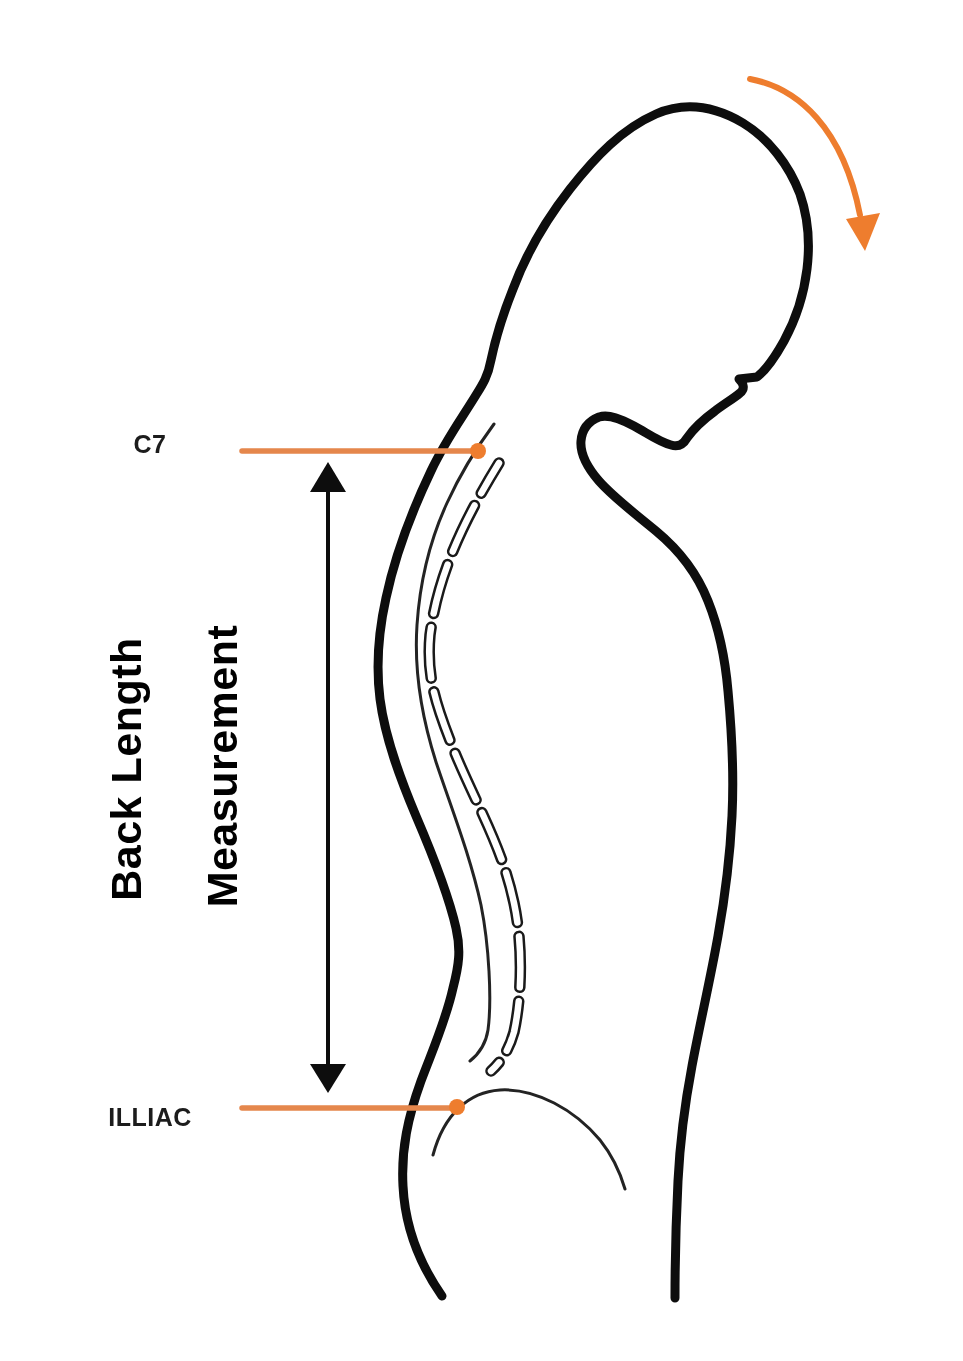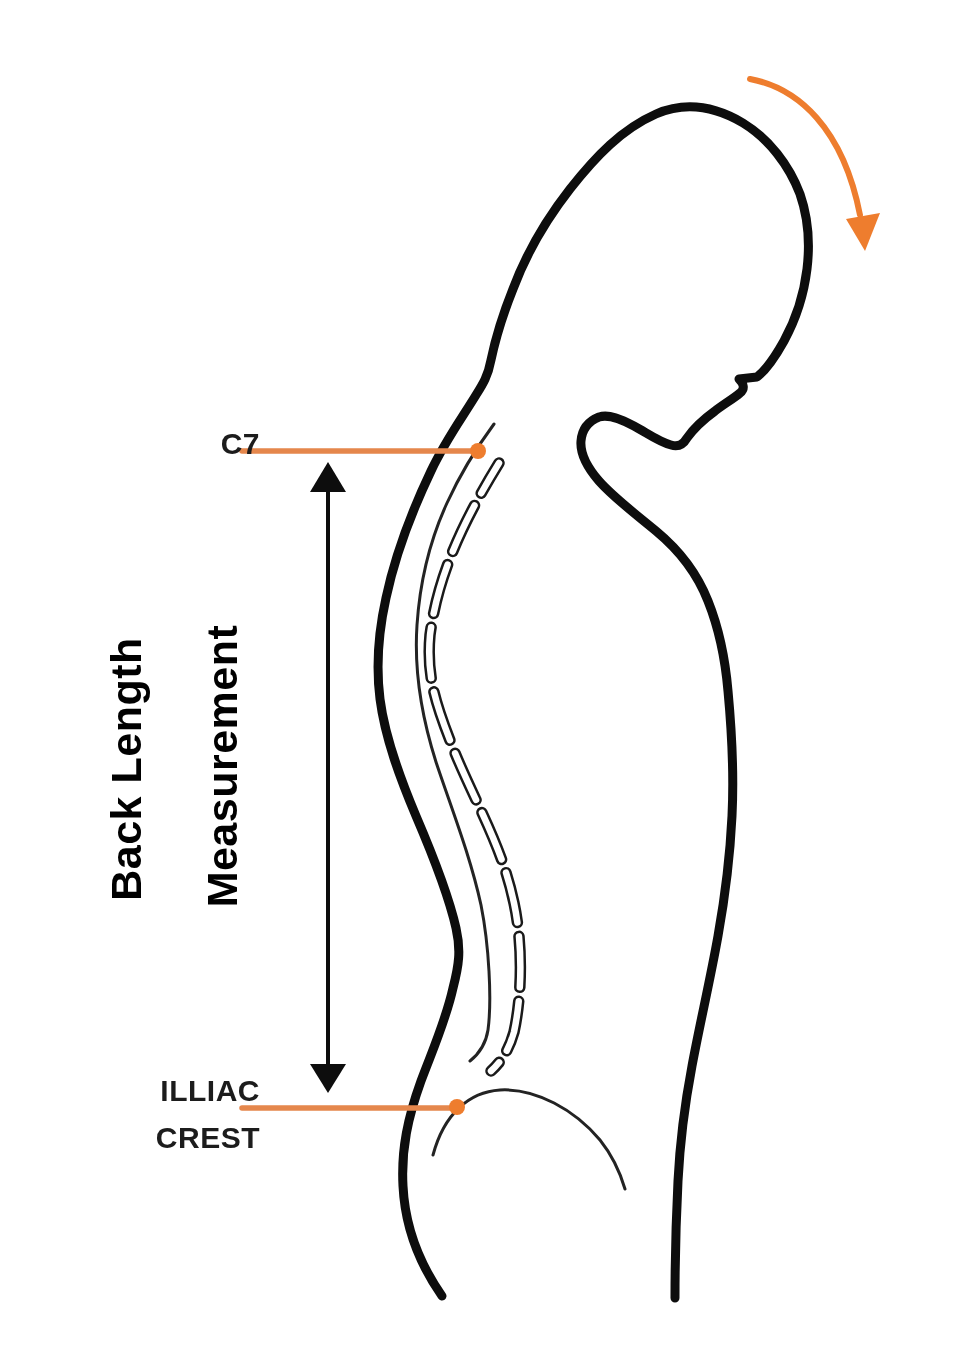--- a/index.html
+++ b/index.html
@@ -23,22 +23,22 @@
   .stroke-thin{stroke:var(--thin-line);fill:none;}
   .stroke-leader{stroke:var(--leader-orange);fill:none;}
   .fill-accent{fill:var(--accent-orange);stroke:none;}
   .fill-ink{fill:var(--ink);stroke:none;}
   .spine-outer{stroke:#1a1a1a;fill:none;stroke-width:11.5;
     stroke-dasharray:51 14;stroke-dashoffset:16;stroke-linecap:round;}
   .spine-inner{stroke:#ffffff;fill:none;stroke-width:6.5;
     stroke-dasharray:51 14;stroke-dashoffset:16;stroke-linecap:round;}
   .anat-label{
     position:absolute;left:40px;width:220px;
-    text-align:right;color:var(--label-text);
-    font-weight:bold;font-size:30px;line-height:46px;
+    text-align:center;color:var(--label-text);
+    font-weight:bold;font-size:25px;line-height:46px;
     letter-spacing:0.5px;
   }
   .anat-label .line{display:block;}
   .vtext{
     position:absolute;white-space:nowrap;
     color:#000;font-weight:bold;font-size:43px;
     transform:translate(-50%,-50%) rotate(-90deg);
     letter-spacing:0.5px;
   }
 </style>
@@ -123,21 +123,20 @@
     <circle class="fill-accent" cx="457" cy="1107" r="8"></circle>
 
     <path class="stroke-leader" stroke-width="6" stroke-linecap="round" style="stroke:var(--accent-orange)" d="M 750 79 C 798 88 843 128 860 215"></path>
     <polygon class="fill-accent" points="846,219 880,213 865,251"></polygon>
   </svg>
 
   <div class="anat-label" style="top:421px;">
     <span class="line">C7</span>
   </div>
 
-  <div class="anat-label" style="top:1067px;line-height:47px;">
+  <div class="anat-label" style="top:1094px;line-height:47px;">
     <span class="line">ILLIAC</span>
-    <span class="line">CREST</span>
   </div>
 
   <div class="vtext" style="left:126px;top:769px;">Back Length</div>
   <div class="vtext" style="left:222px;top:766px;">Measurement</div>
 
 </div>
 
 </body></html>

